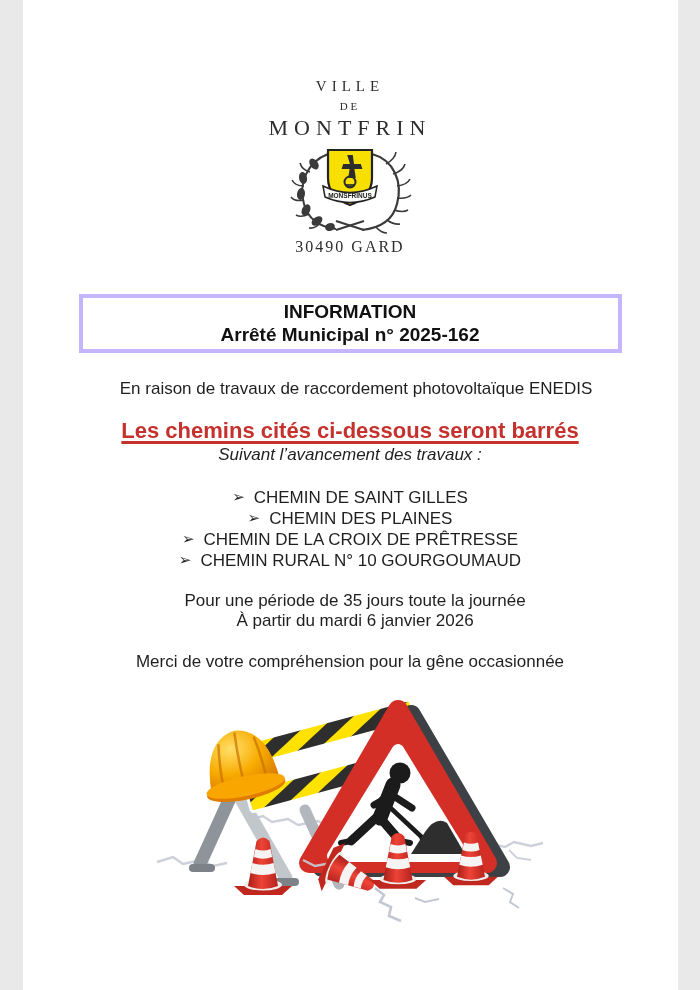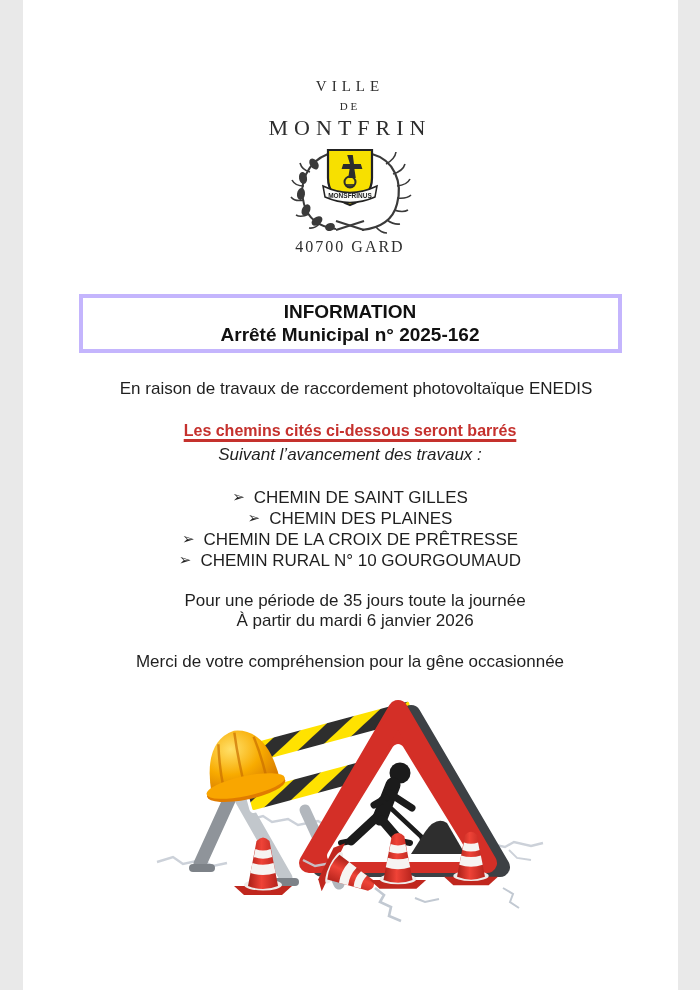--- a/index.html
+++ b/index.html
@@ -44,21 +44,21 @@
     border:4px solid #c4b5fd;
     padding:2px 0 3px 0;
     box-sizing:border-box;
   }
   .title-line{
     font-size:19px;font-weight:bold;line-height:23px;color:#111;
   }
   
   .intro{font-size:17px;line-height:20px;margin-top:26px;padding-left:12px;}
   .alert{
-    font-size:16px;font-weight:bold;line-height:27px;margin-top:18px;
+    font-size:22px;font-weight:bold;line-height:27px;margin-top:18px;
     color:#c5312d;
     text-decoration:underline;
     text-decoration-thickness:2.5px;
     text-underline-offset:3px;
   }
   .subtitle{font-size:17px;line-height:20px;margin-top:1px;font-style:italic;}
   .roads{margin-top:22px;}
   .road{font-size:17px;line-height:21px;}
   .road .bullet{margin-right:9px;font-size:15px;position:relative;top:-1px;}
   .duration{margin-top:20px;padding-left:10px;}
@@ -106,21 +106,21 @@
     <g fill="#2c2c2c">
       <path d="M57.2,13 h5.6 l1.2,9 h6.8 l1.6,5 h-8 l1.4,9 h-7.6 l1.4,-9 h-8 l1.6,-5 h6.8 Z"></path>
       <circle cx="60" cy="40" r="5.5" fill="none" stroke="#2c2c2c" stroke-width="2"></circle>
       <path d="M55,42 a5.5,5.5 0 0 0 10,0 Z" opacity="0.85"></path>
     </g>
 
     <path d="M33,44 Q60,57 87,44 L85,55 Q60,66 35,55 Z" fill="#fcfcfa" stroke="#222" stroke-width="1.5"></path>
     <text x="60" y="55.5" text-anchor="middle" font-family="Liberation Sans, DejaVu Sans, sans-serif" font-size="6.5" font-weight="bold" fill="#1c1c1c">MONSFRINUS</text>
   </svg>
 
-  <div class="postal">40700 GARD</div>
+  <div class="postal">30490 GARD</div>
 
   <div class="title-box">
     <div class="title-line">INFORMATION</div>
     <div class="title-line">Arrêté Municipal n° 2025-162</div>
   </div>
 
   <div class="intro">En raison de travaux de raccordement photovoltaïque ENEDIS</div>
   <div class="alert">Les chemins cités ci-dessous seront barrés</div>
   <div class="subtitle">Suivant l’avancement des travaux :</div>
 

